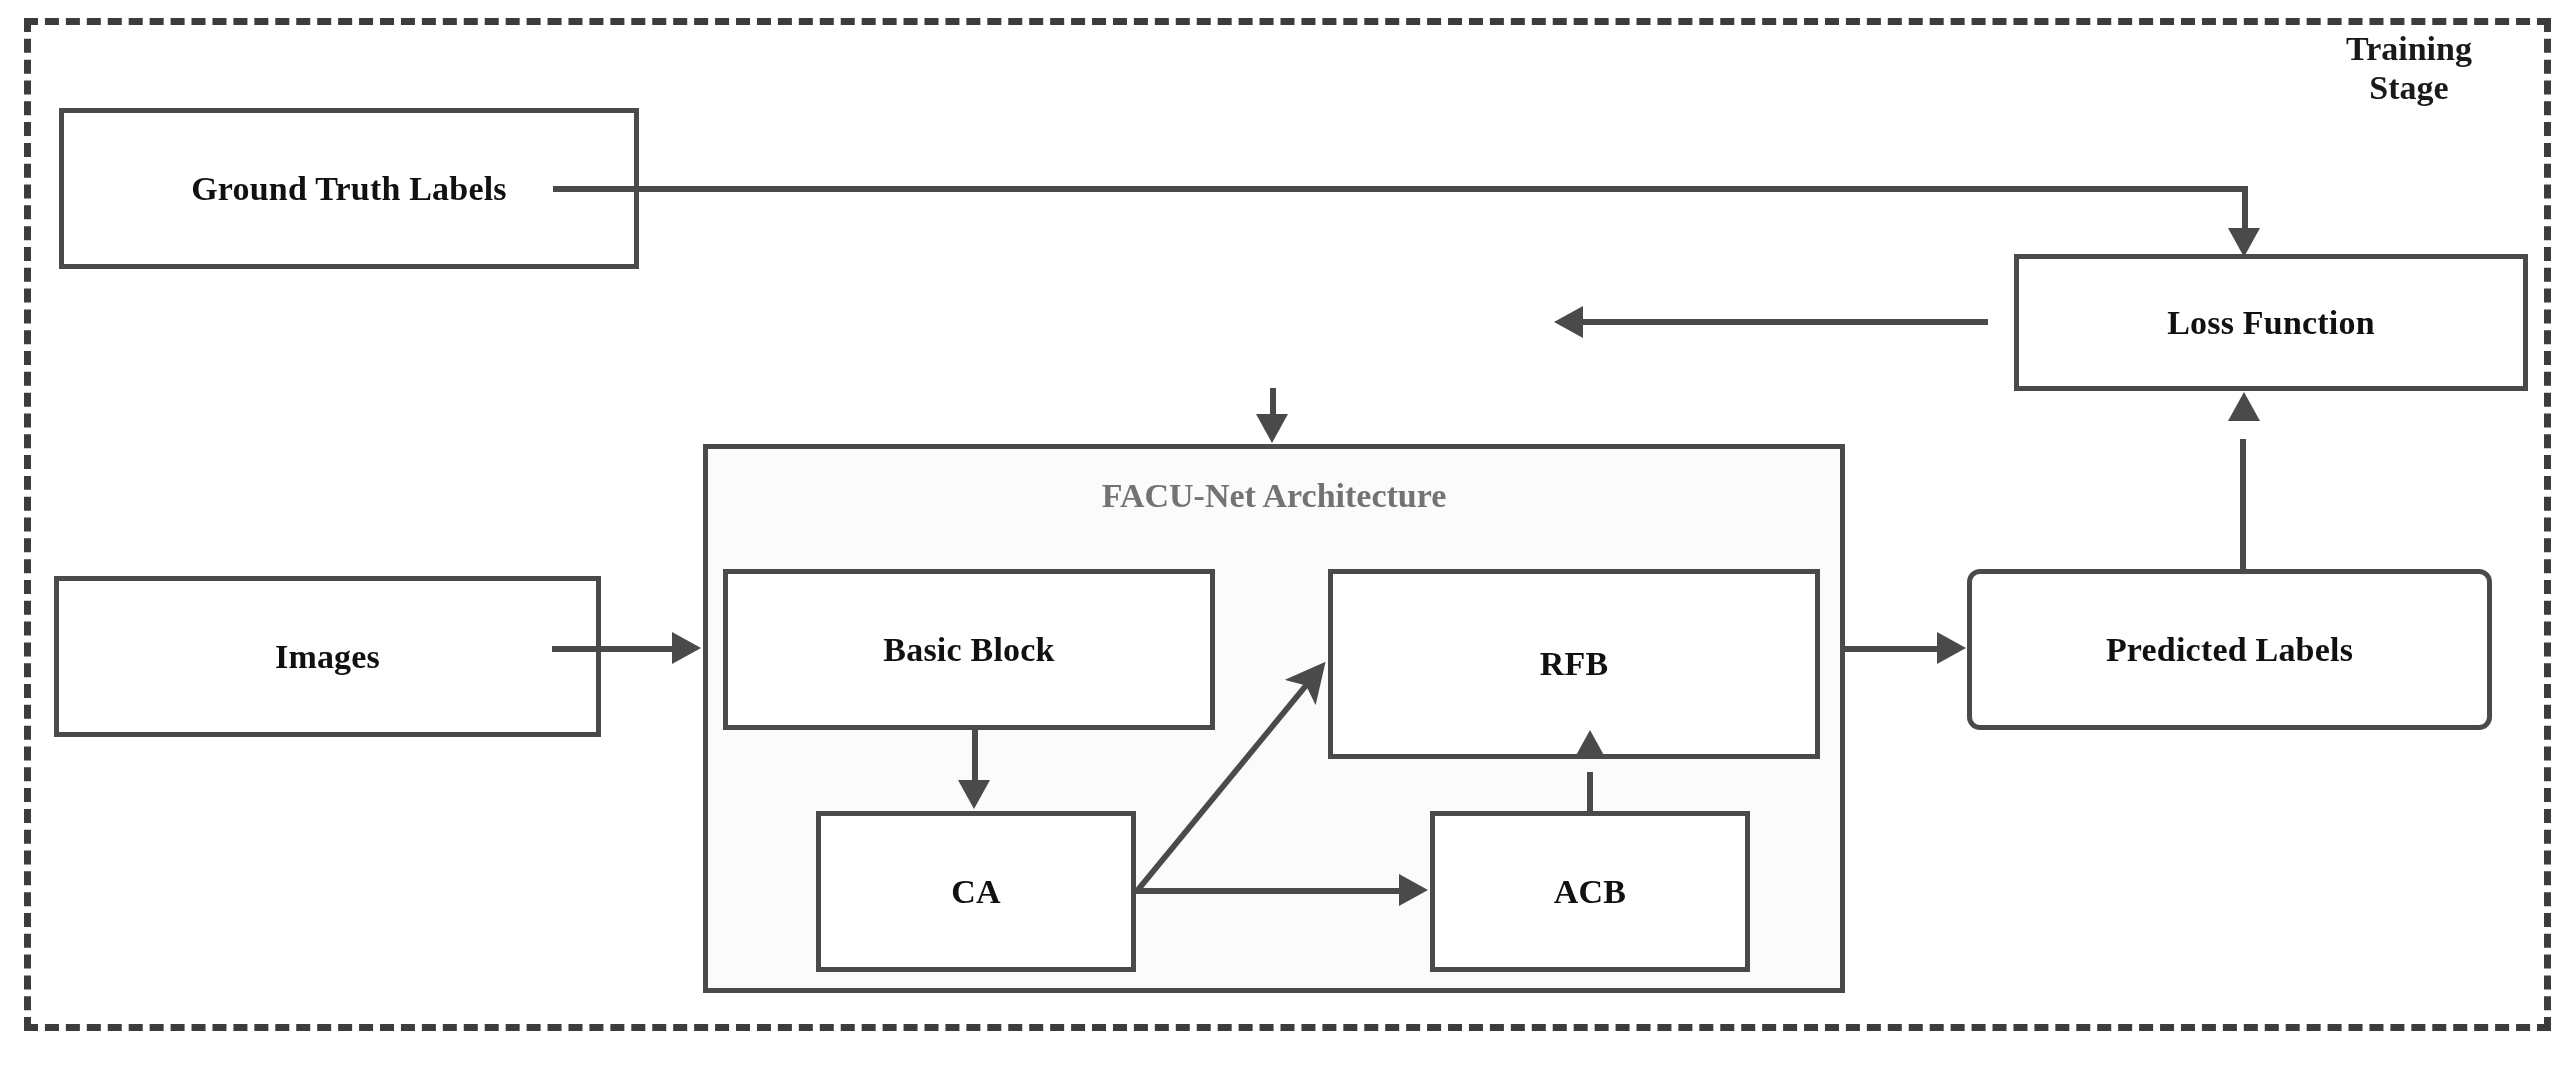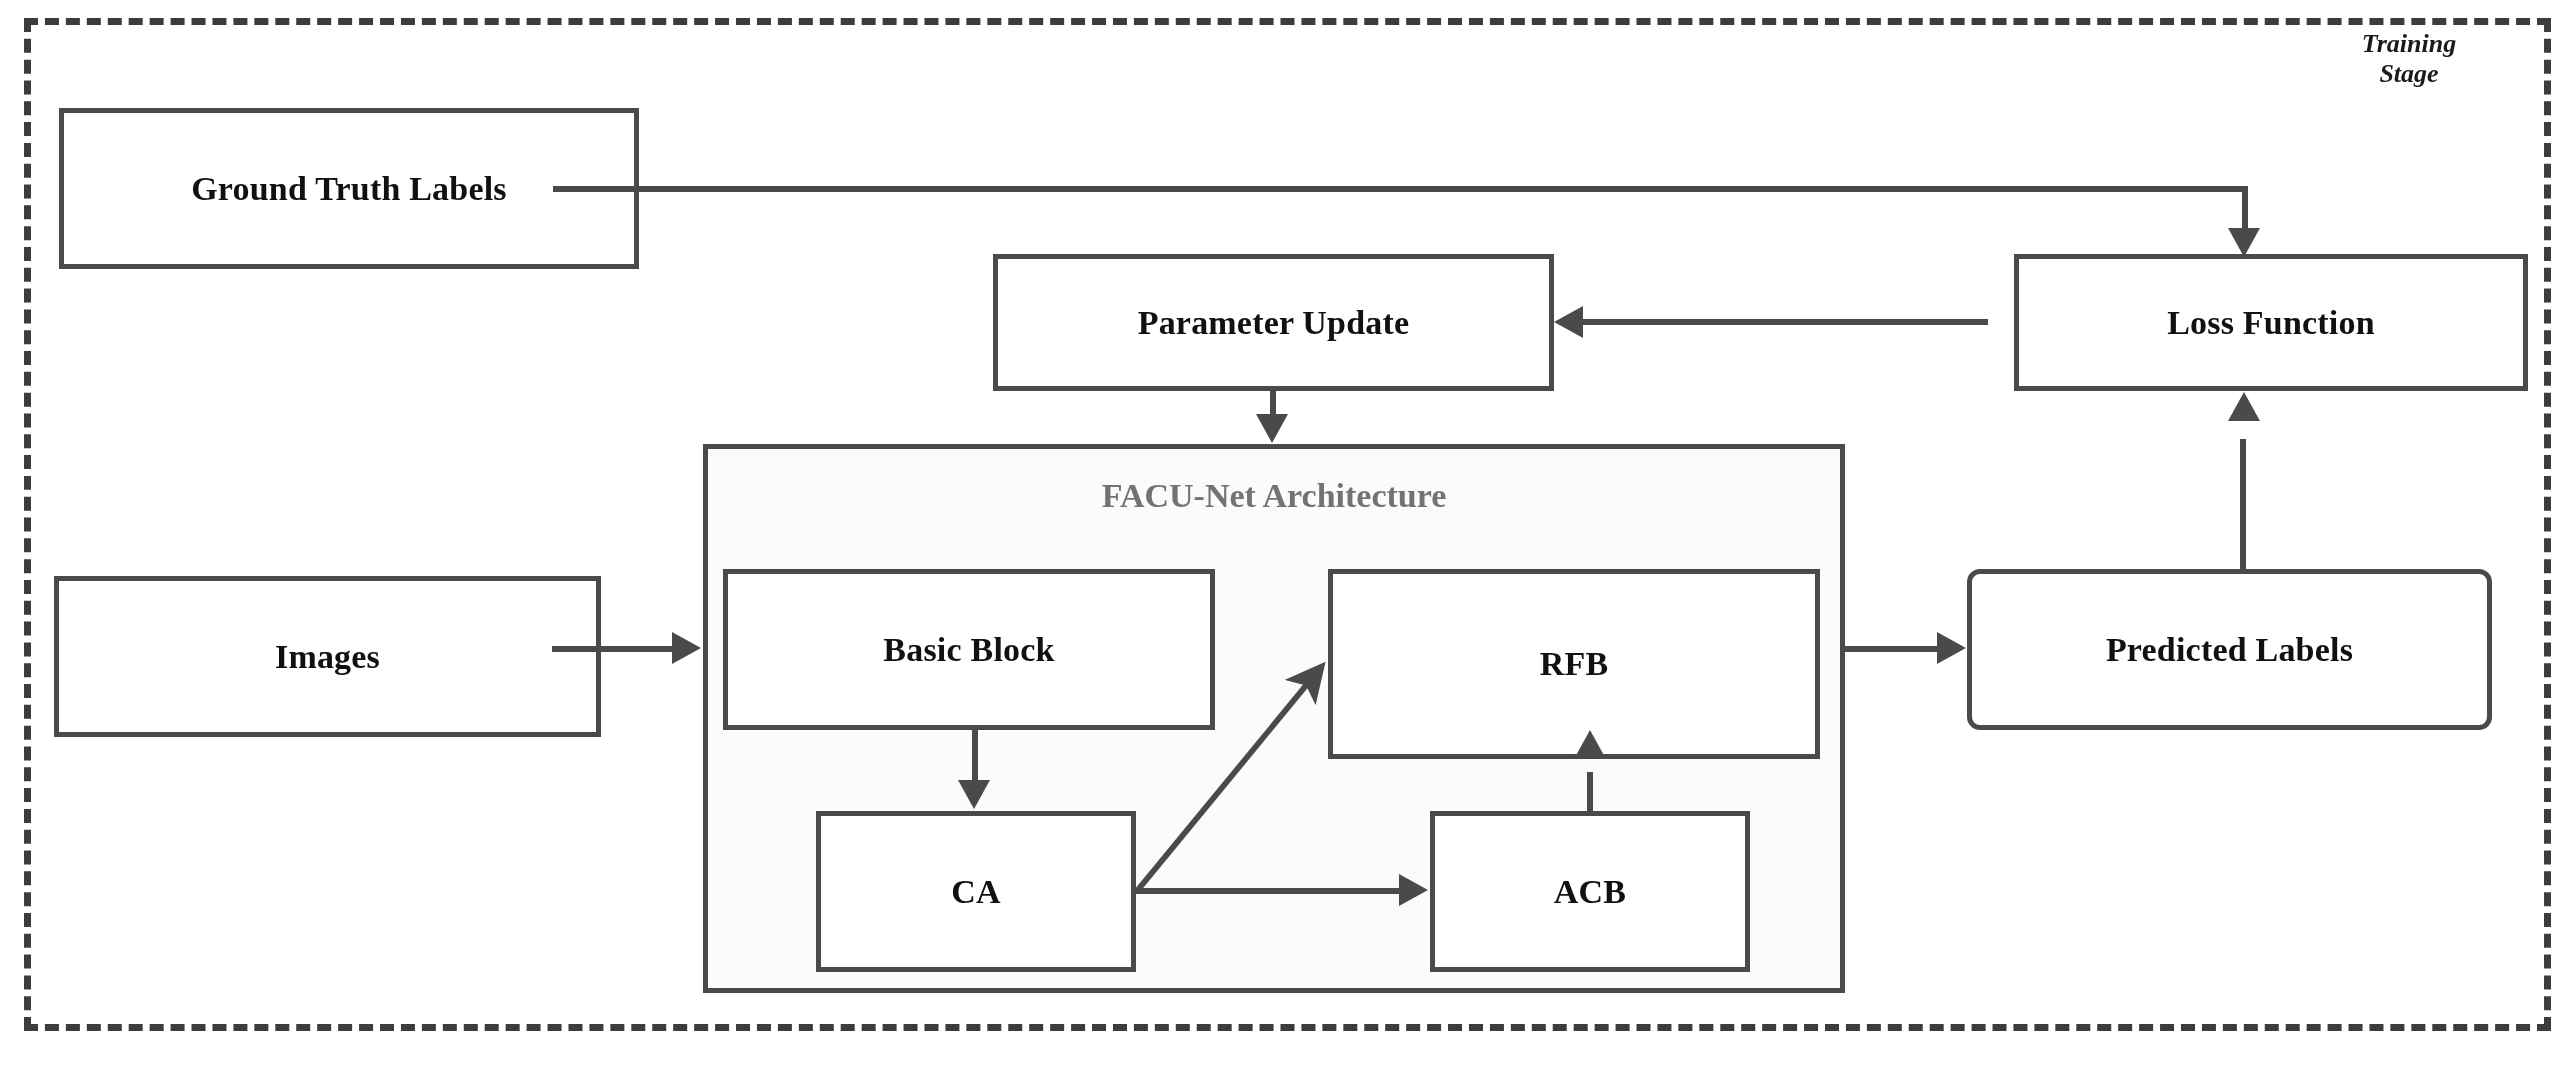--- a/index.html
+++ b/index.html
@@ -27,25 +27,24 @@
     border: 7.3px dashed #3c3c3c;
     box-sizing: border-box;
     background: transparent;
   }
   .stage-label {
     position: absolute;
     right: 49px;
     top: 29px;
     width: 236px;
     text-align: center;
-    font-size: 26px;
+    font-size: 34px;
     font-weight: bold;
     color: #1a1a1a;
     line-height: 1.16;
-    font-style: italic;
   }
   
   .node {
     position: absolute;
     box-sizing: border-box;
     border: 5.7px solid #4a4a4a;
     background: #ffffff;
     display: flex;
     align-items: center;
     justify-content: center;
@@ -124,23 +123,20 @@
   </div>
 
   <div class="node" style="left:59px; top:108px; width:580px; height:161px;">
     <span>Ground Truth Labels</span>
   </div>
 
   <div class="node" style="left:54px; top:576px; width:547px; height:161px;">
     <span>Images</span>
   </div>
 
-  <div class="node" style="left:993px; top:254px; width:561px; height:137px;">
-    <span>Parameter Update</span>
-  </div>
 
   <div class="node" style="left:1986px; top:254px; width:514px; height:137px;margin-left:28px;">
     <span>Loss Function</span>
   </div>
 
   <div class="node" style="left:1967px; top:569px; width:525px; height:161px;border-radius:13px;">
     <span>Predicted Labels</span>
   </div>
 
   <div class="group-box" style="left:703px; top:444px; width:1142px; height:549px;">

